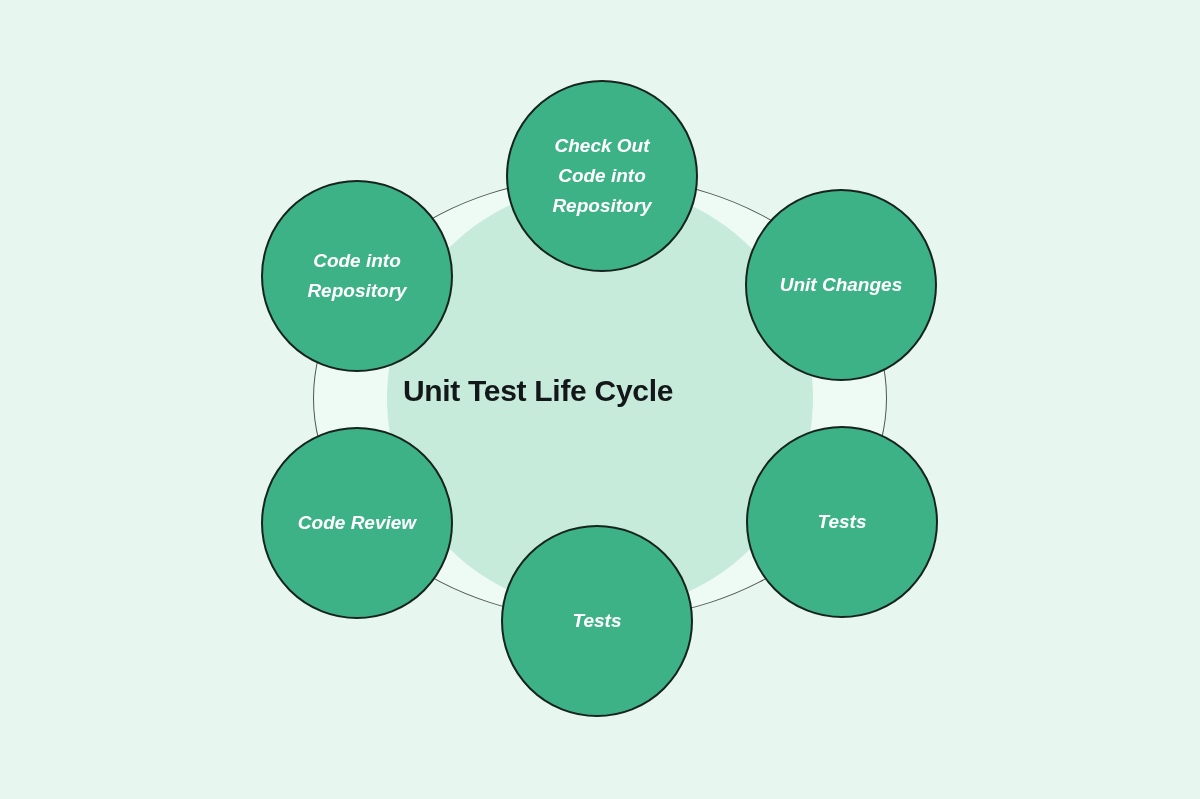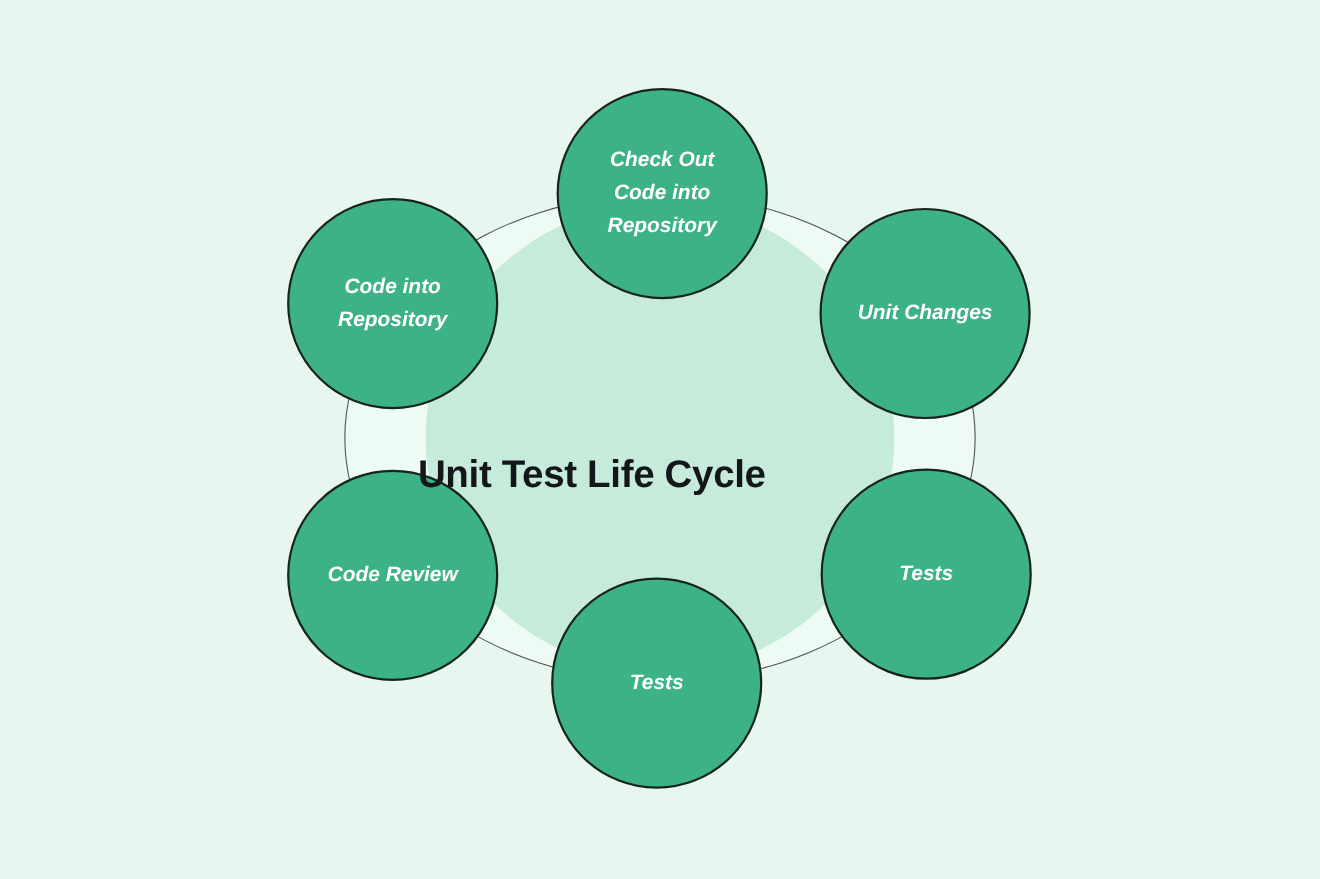--- a/index.html
+++ b/index.html
@@ -45,26 +45,25 @@
     border-radius: 50%;
     background: var(--center-fill);
     z-index: 2;
   }
   .title {
     position: absolute;
     left: 0;
     top: 374px;
     width: 1076px;
     text-align: center;
-    font-size: 35px;
+    font-size: 30px;
     font-weight: 700;
     letter-spacing: -0.3px;
     color: var(--title-text);
     z-index: 4;
-    margin-top: 38px;
   }
   .node {
     position: absolute;
     width: 192px;
     height: 192px;
     border-radius: 50%;
     background: var(--node-fill);
     border: 2px solid var(--node-border);
     display: flex;
     align-items: center;

